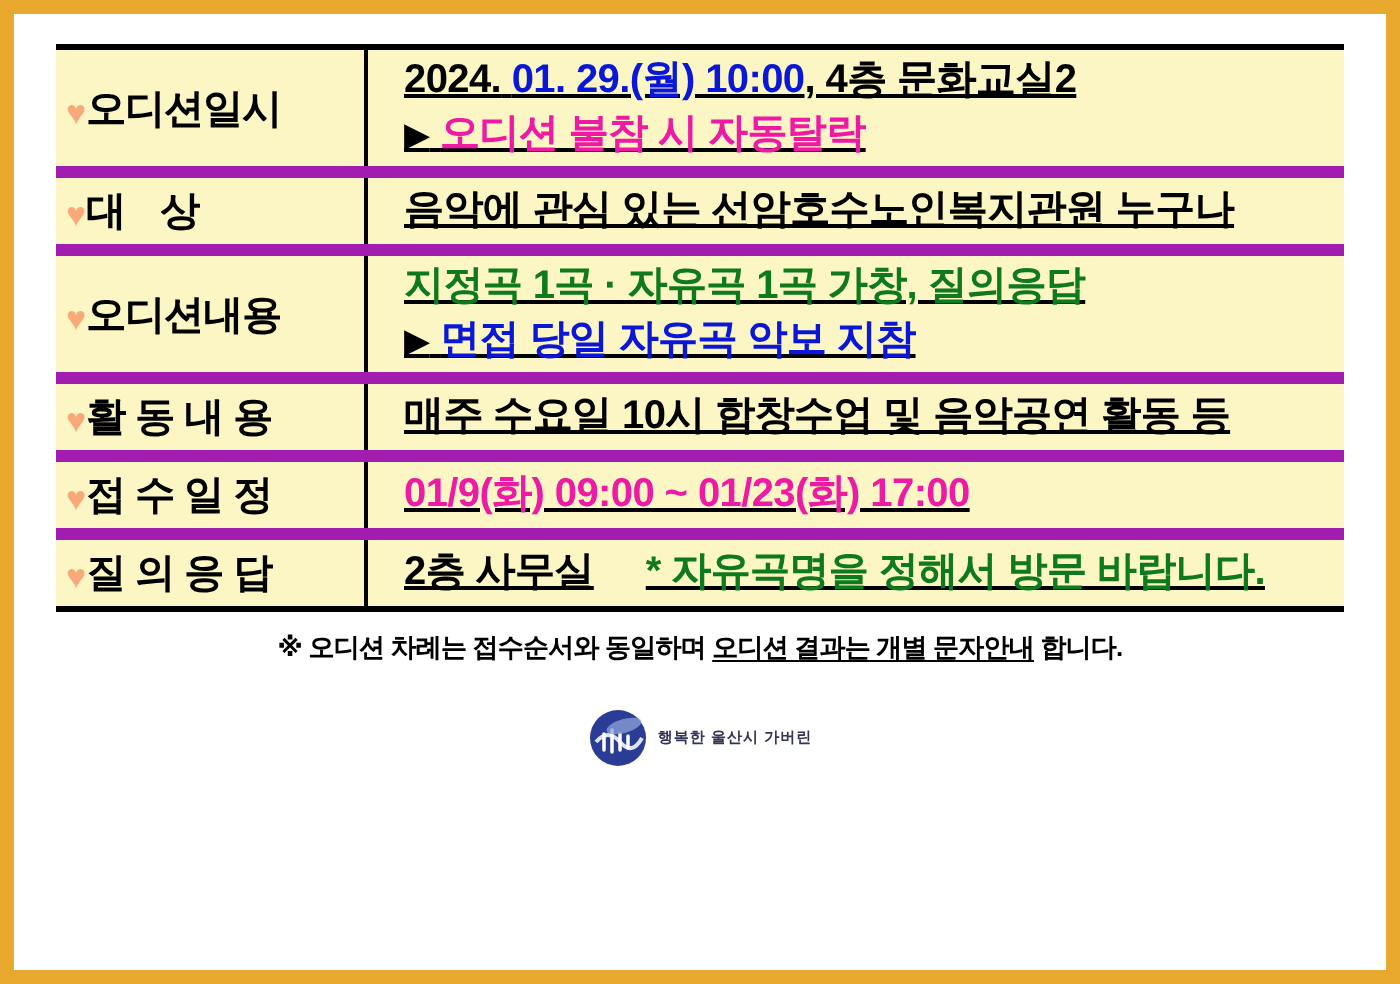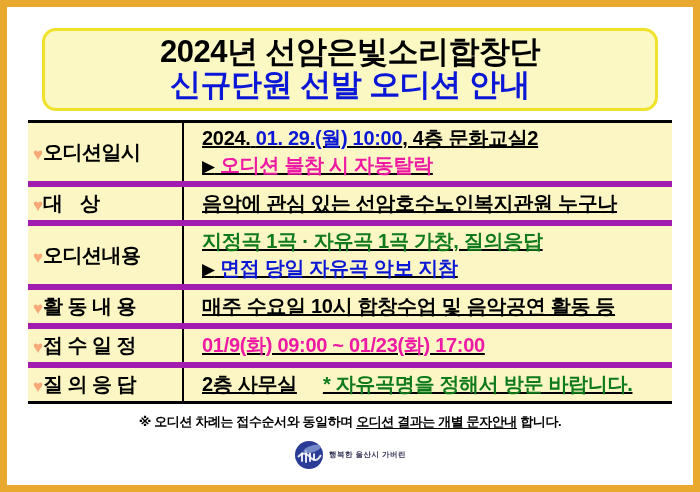--- a/index.html
+++ b/index.html
@@ -131,21 +131,21 @@
     text-align: center;
     font-size: 13px;
     font-weight: bold;
     color: #000000;
     letter-spacing: -0.4px;
     white-space: nowrap;
   }
   .u { text-decoration: underline; text-underline-offset: 2px; }
 
   .logo-row {
-    margin-top: 9px;
+    margin-top: 21px;
     display: flex;
     align-items: center;
     justify-content: center;
     gap: 5px;
   }
   .logo-mark {
     width: 30px;
     height: 30px;
     flex: 0 0 30px;
   }
@@ -168,24 +168,20 @@
     color: #1B2A8A;
     letter-spacing: -0.5px;
   }
 </style>
 </head>
 <body>
 
 <div class="poster">
   <div class="inner">
 
-    <div class="title-box">
-      <div class="title-line title-line1">2024년  선암은빛소리합창단</div>
-      <div class="title-line title-line2">신규단원 선발 오디션 안내</div>
-    </div>
 
     <table class="info-table">
       <tbody>
 
       <tr>
         <td class="label-cell">
           <span class="heart">♥</span><span class="label-text">오디션일시</span>
         </td>
         <td class="value-cell">
           <div class="line">

